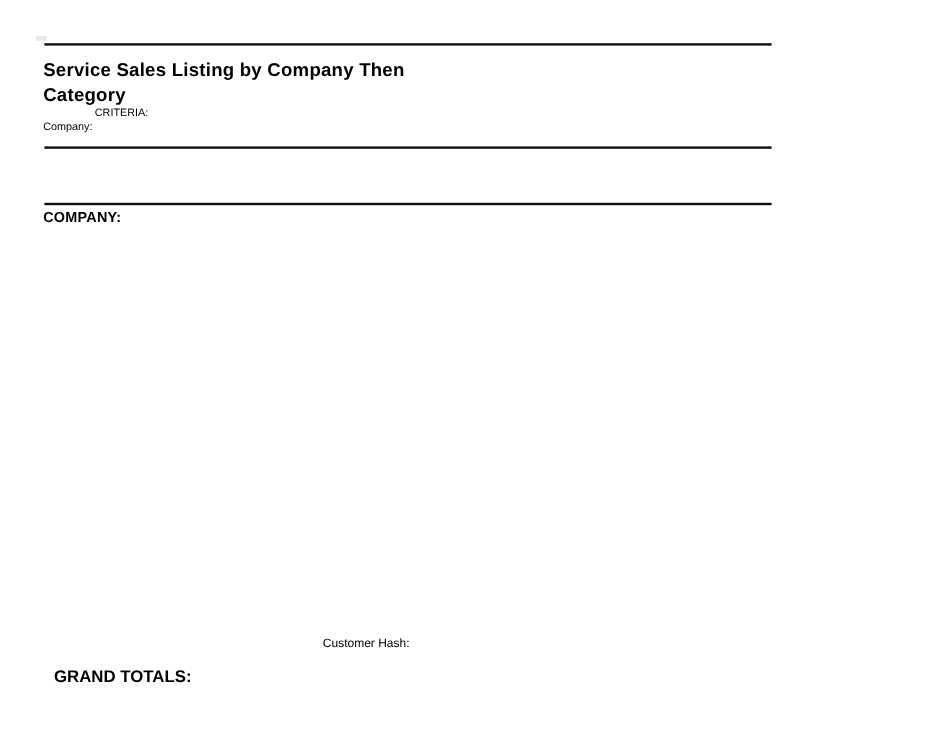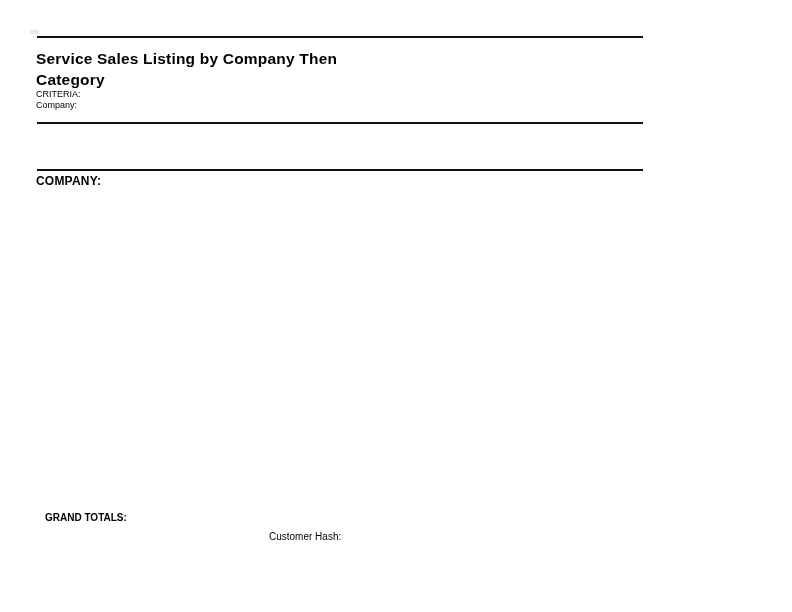--- a/index.html
+++ b/index.html
@@ -38,21 +38,21 @@
     font-weight: bold;
     letter-spacing: 0.2px;
   }
   .small-text {
     position: absolute;
     left: 36px;
     font-size: 9px;
     line-height: 11px;
     font-weight: normal;
   }
-  .criteria        { top: 89px; }
+  .criteria        { top: 89px; margin-left: 43px; }
   .company-filter  { top: 100px; }
 
   .header-row {
     position: absolute;
     left: 37px;
     top: 130px;
     width: 715px;
     height: 11px;
     font-size: 9px;
     line-height: 11px;
@@ -76,22 +76,22 @@
     left: 36px;
     top: 174px;
     font-size: 12px;
     line-height: 14px;
     font-weight: bold;
     letter-spacing: 0.2px;
   }
   .grand-totals {
     position: absolute;
     left: 45px;
-    top: 512px;
-    font-size: 10px;
+    top: 558px;
+    font-size: 14px;
     line-height: 11px;
     font-weight: bold;
   }
   .customer-hash {
     position: absolute;
     left: 269px;
     top: 531px;
     font-size: 10px;
     line-height: 11px;
     font-weight: normal;

